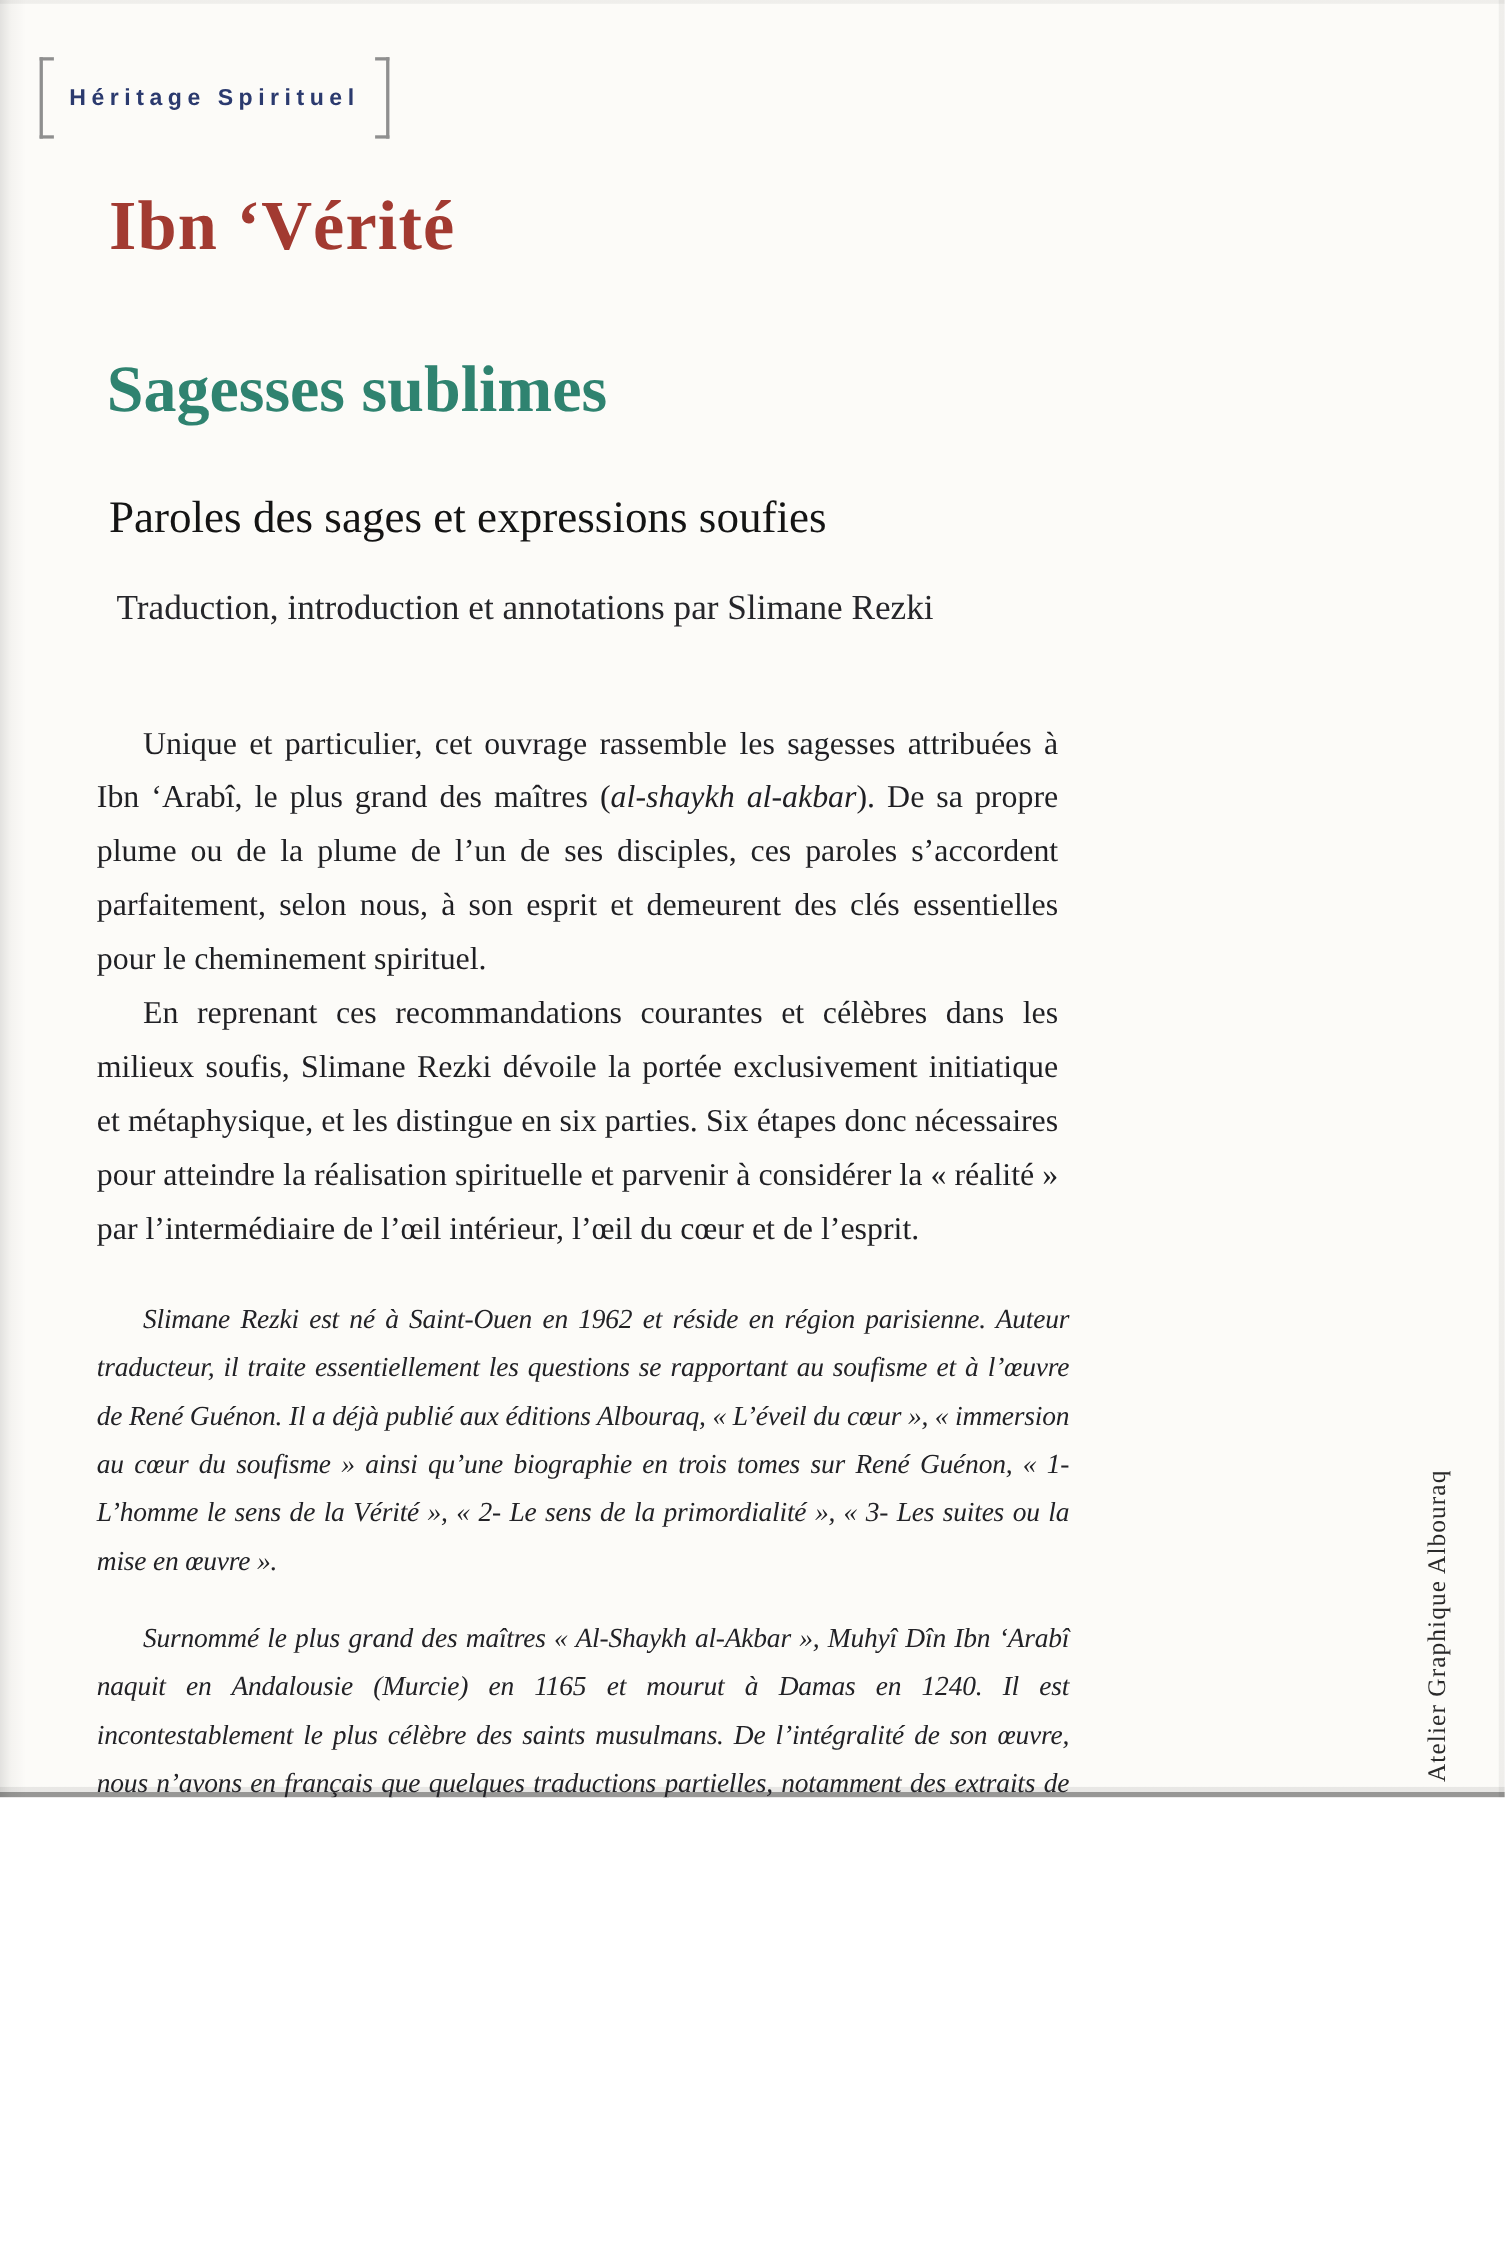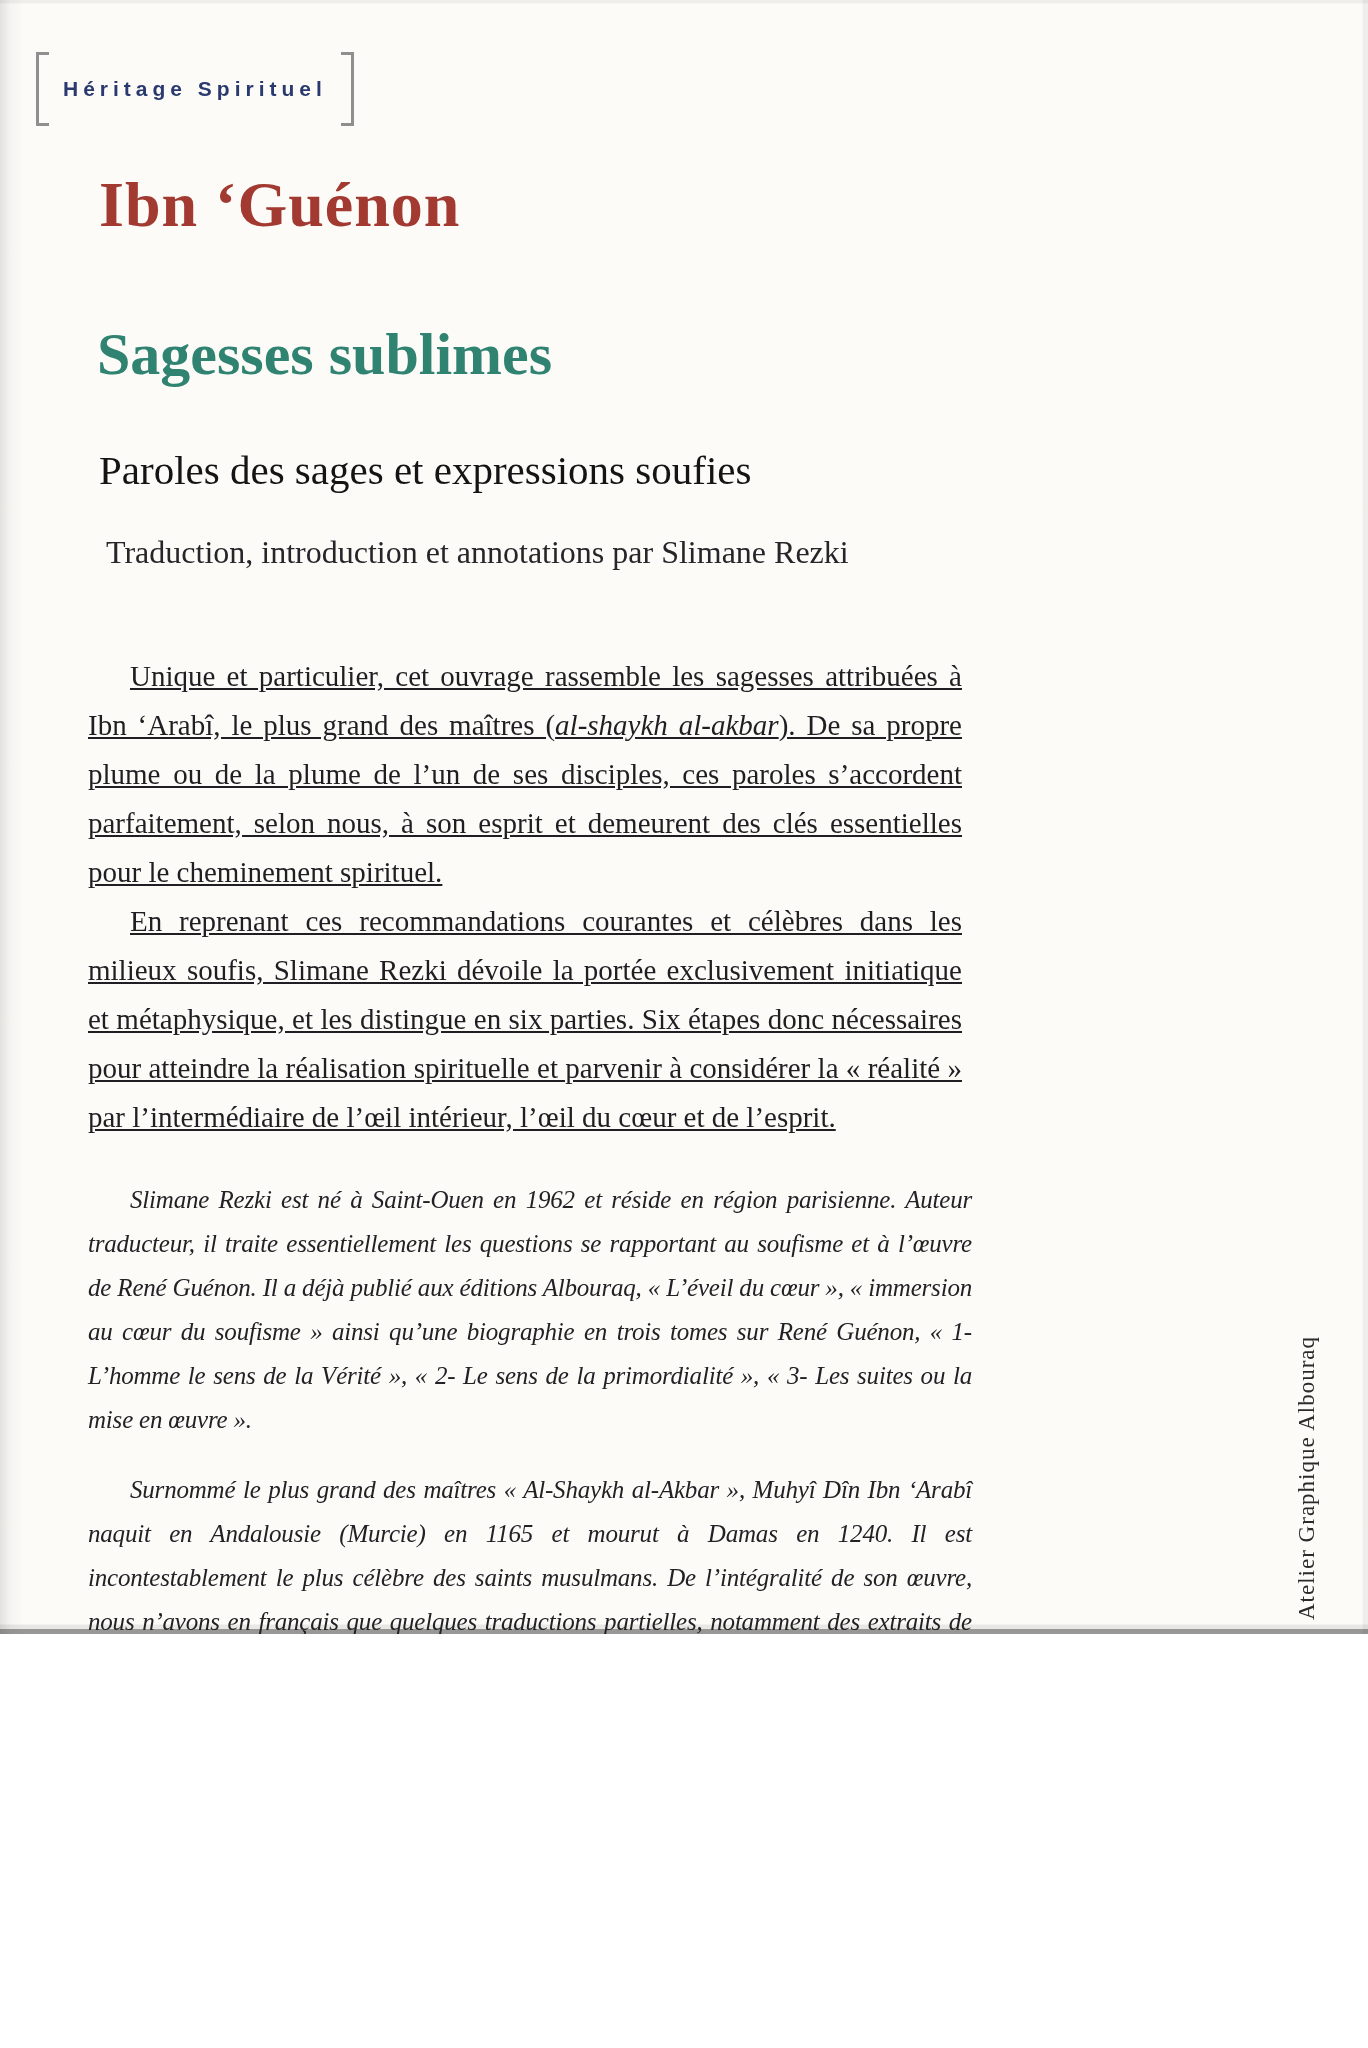--- a/index.html
+++ b/index.html
@@ -43,21 +43,21 @@
     position:absolute; left:99px; top:446px;
     font-size:41px; font-weight:normal; color:#141414;
   }
   .credit {
     position:absolute; left:106px; top:534px;
     font-size:32px; color:#26262a;
   }
 
   .synopsis {
     position:absolute; left:88px; top:652px; width:874px;
-    font-size:29px; line-height:49px; text-align:justify; color:#1f1f23;text-decoration:underline;
+    font-size:29px; line-height:49px; text-align:justify; color:#1f1f23;
   }
   .synopsis p { margin:0; text-indent:42px; }
   .synopsis .ital { font-style:italic; }
 
   .bio {
     position:absolute; left:88px; top:1178px; width:884px;
     font-size:25px; line-height:44px; text-align:justify;
     font-style:italic; color:#222226; letter-spacing:-0.2px;
   }
   .bio p { margin:0 0 26px 0; text-indent:42px; }
@@ -105,21 +105,21 @@
 <body>
 
 <div class="page">
 
   <div class="collection">
     <span class="bracket left"></span>
     <span class="collection-text">Héritage Spirituel</span>
     <span class="bracket right"></span>
   </div>
 
-  <div class="author">Ibn ‘Guénon</div>
+  <div class="author">Ibn ‘Vérité</div>
   <div class="title">Sagesses sublimes</div>
   <div class="subtitle">Paroles des sages et expressions soufies</div>
   <div class="credit">Traduction, introduction et annotations par Slimane Rezki</div>
 
   <div class="synopsis">
     <p><span>Unique et particulier, cet ouvrage rassemble les sagesses attribuées à Ibn ‘Arabî, le plus grand des maîtres (</span><span class="ital">al-shaykh al-akbar</span><span>). De sa propre plume ou de la plume de l’un de ses disciples, ces paroles s’accordent parfaitement, selon nous, à son esprit et demeurent des clés essentielles pour le cheminement spirituel.</span></p>
     <p>En reprenant ces recommandations courantes et célèbres dans les milieux soufis, Slimane Rezki dévoile la portée exclusivement initiatique et métaphysique, et les distingue en six parties. Six étapes donc nécessaires pour atteindre la réalisation spirituelle et parvenir à considérer la « réalité » par l’intermédiaire de l’œil intérieur, l’œil du cœur et de l’esprit.</p>
   </div>
 
   <div class="bio">

